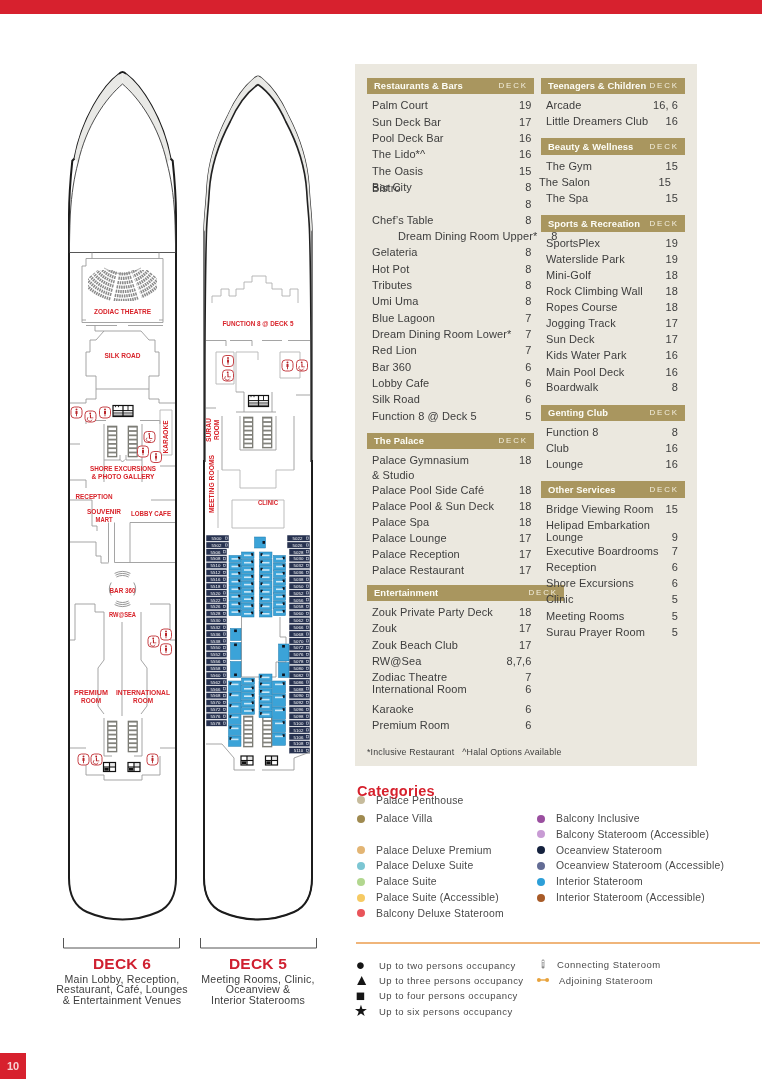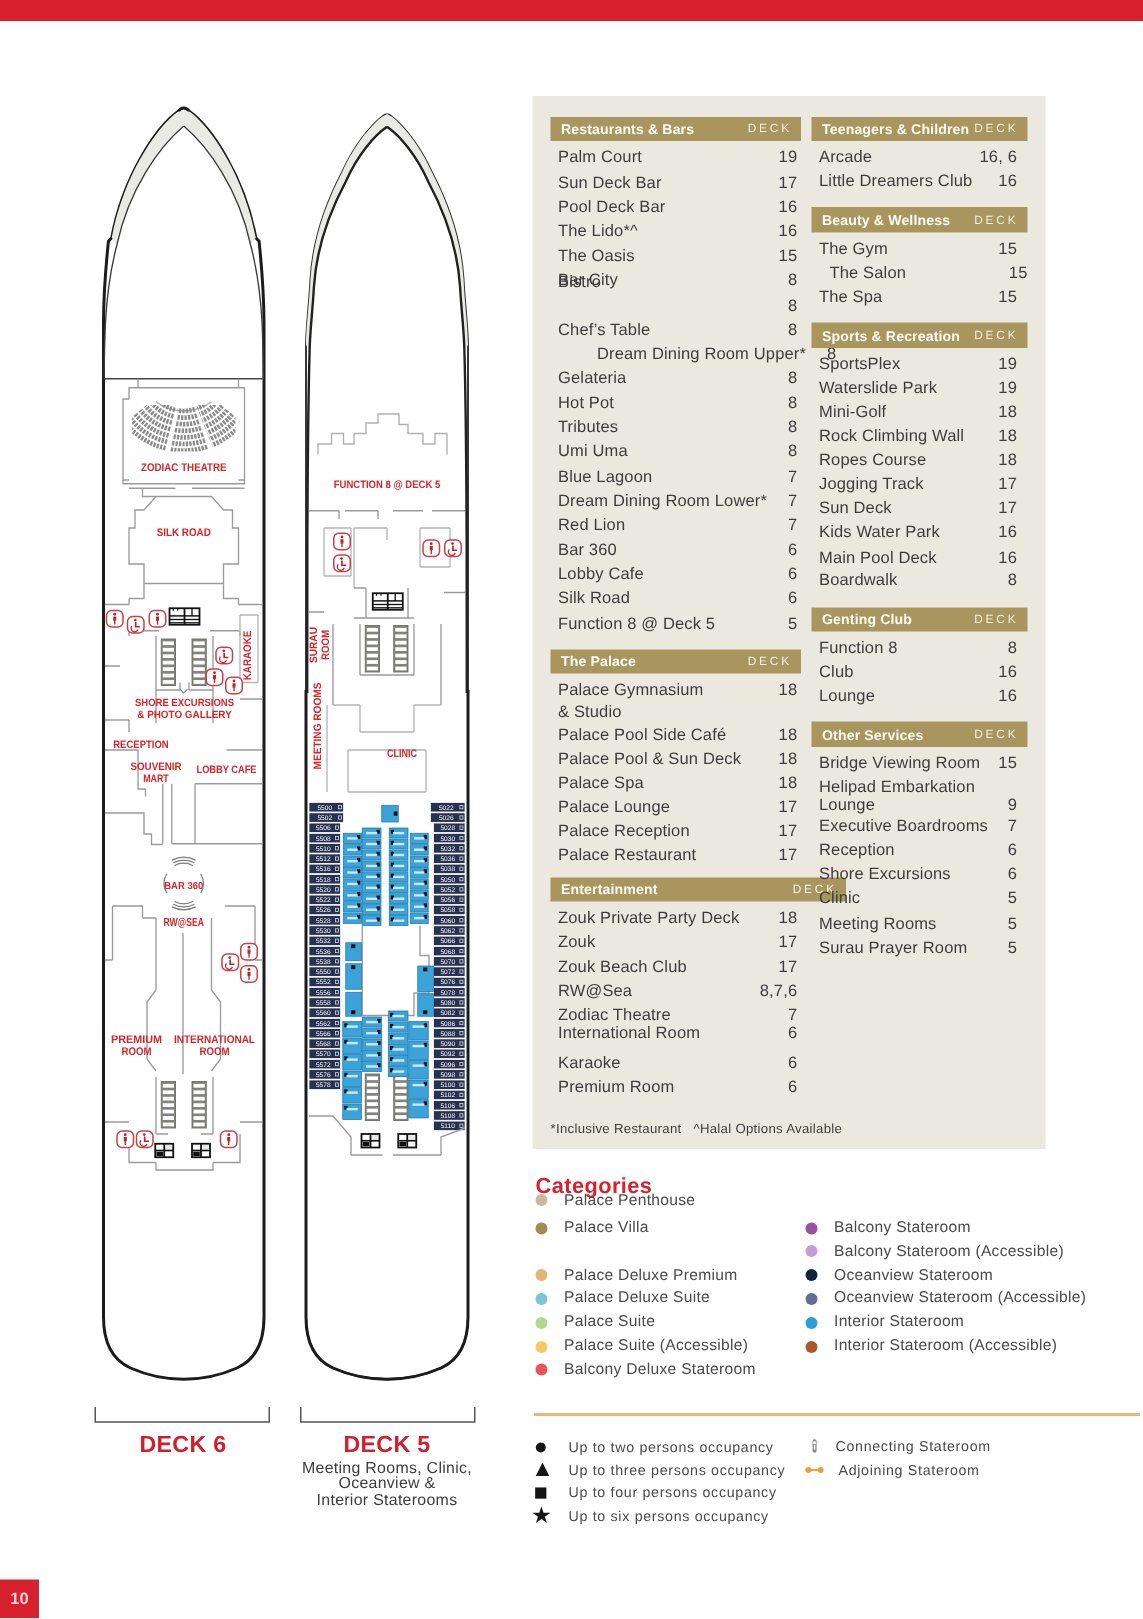--- a/index.html
+++ b/index.html
@@ -616,20 +616,21 @@
         <rect x="282.5" y="734.2" width="2.2" height="2.6" fill="#10151f"></rect>
         <rect x="275.0" y="735.6" width="8.0" height="1.6" fill="#e8f4fb" opacity="0.85"></rect>
       </g>
 <path d="M206 744 L222 744 L234 758 L234 770 M294 770 L294 758 L310 752 M234 770 L255 770 M262 770 L294 770" fill="none" stroke="#9b9b9b" stroke-width="0.9"></path>
 <path d="M63.5 938 L63.5 948 L179.5 948 L179.5 938" fill="none" stroke="#555" stroke-width="1"></path>
 <path d="M200.5 938 L200.5 948 L316.5 948 L316.5 938" fill="none" stroke="#555" stroke-width="1"></path>
 </svg>
 
 <div class="deckt" style="left:42px;top:954.5px;">DECK 6</div>
 
+<div class="deckd" style="left:37px;top:973.5px;">Main Lobby, Reception,<br>Restaurant, Café, Lounges<br>&amp; Entertainment Venues</div>
 
 <div class="deckt" style="left:178px;top:954.5px;">DECK 5</div>
 
 <div class="deckd" style="left:173px;top:973.5px;">Meeting Rooms, Clinic,<br>Oceanview &amp;<br>Interior Staterooms</div>
 
 <div class="panel">
 <div class="hd" style="left:12px;top:13.5px;width:167px;">
         <span>Restaurants &amp; Bars</span>
         <span class="dk">DECK</span>
       </div>
@@ -797,21 +798,21 @@
         <span class="no">16</span>
       </div>
 <div class="hd" style="left:186px;top:74.2px;width:144px;">
         <span>Beauty &amp; Wellness</span>
         <span class="dk">DECK</span>
       </div>
 <div class="rw" style="left:191px;top:93.9px;width:132px;">
         <span class="nm">The Gym</span>
         <span class="no">15</span>
       </div>
-<div class="rw" style="left:198px;top:110.0px;width:132px;gap:40px;">
+<div class="rw" style="left:184px;top:110.0px;width:132px;gap:40px;">
         <span class="nm">The Salon</span>
         <span class="no">15</span>
       </div>
 <div class="rw" style="left:191px;top:126.1px;width:132px;">
         <span class="nm">The Spa</span>
         <span class="no">15</span>
       </div>
 <div class="hd" style="left:186px;top:151.0px;width:144px;">
         <span>Sports &amp; Recreation</span>
         <span class="dk">DECK</span>
@@ -941,21 +942,21 @@
       <span class="dot" style="background:#f6ca63;"></span>
       <span class="cl">Palace Suite (Accessible)</span>
     </div>
 <div class="cat" style="left:357px;top:907.3px;">
       <span class="dot" style="background:#e9545a;"></span>
       <span class="cl">Balcony Deluxe Stateroom</span>
     </div>
 
 <div class="cat" style="left:537px;top:812.5px;">
       <span class="dot" style="background:#9a4f9f;"></span>
-      <span class="cl">Balcony Stateroom</span>
+      <span class="cl">Balcony Inclusive</span>
     </div>
 <div class="cat" style="left:537px;top:828.3px;">
       <span class="dot" style="background:#c89bd4;"></span>
       <span class="cl">Balcony Stateroom (Accessible)</span>
     </div>
 <div class="cat" style="left:537px;top:844.1px;">
       <span class="dot" style="background:#15223e;"></span>
       <span class="cl">Oceanview Stateroom</span>
     </div>
 <div class="cat" style="left:537px;top:859.9px;">

